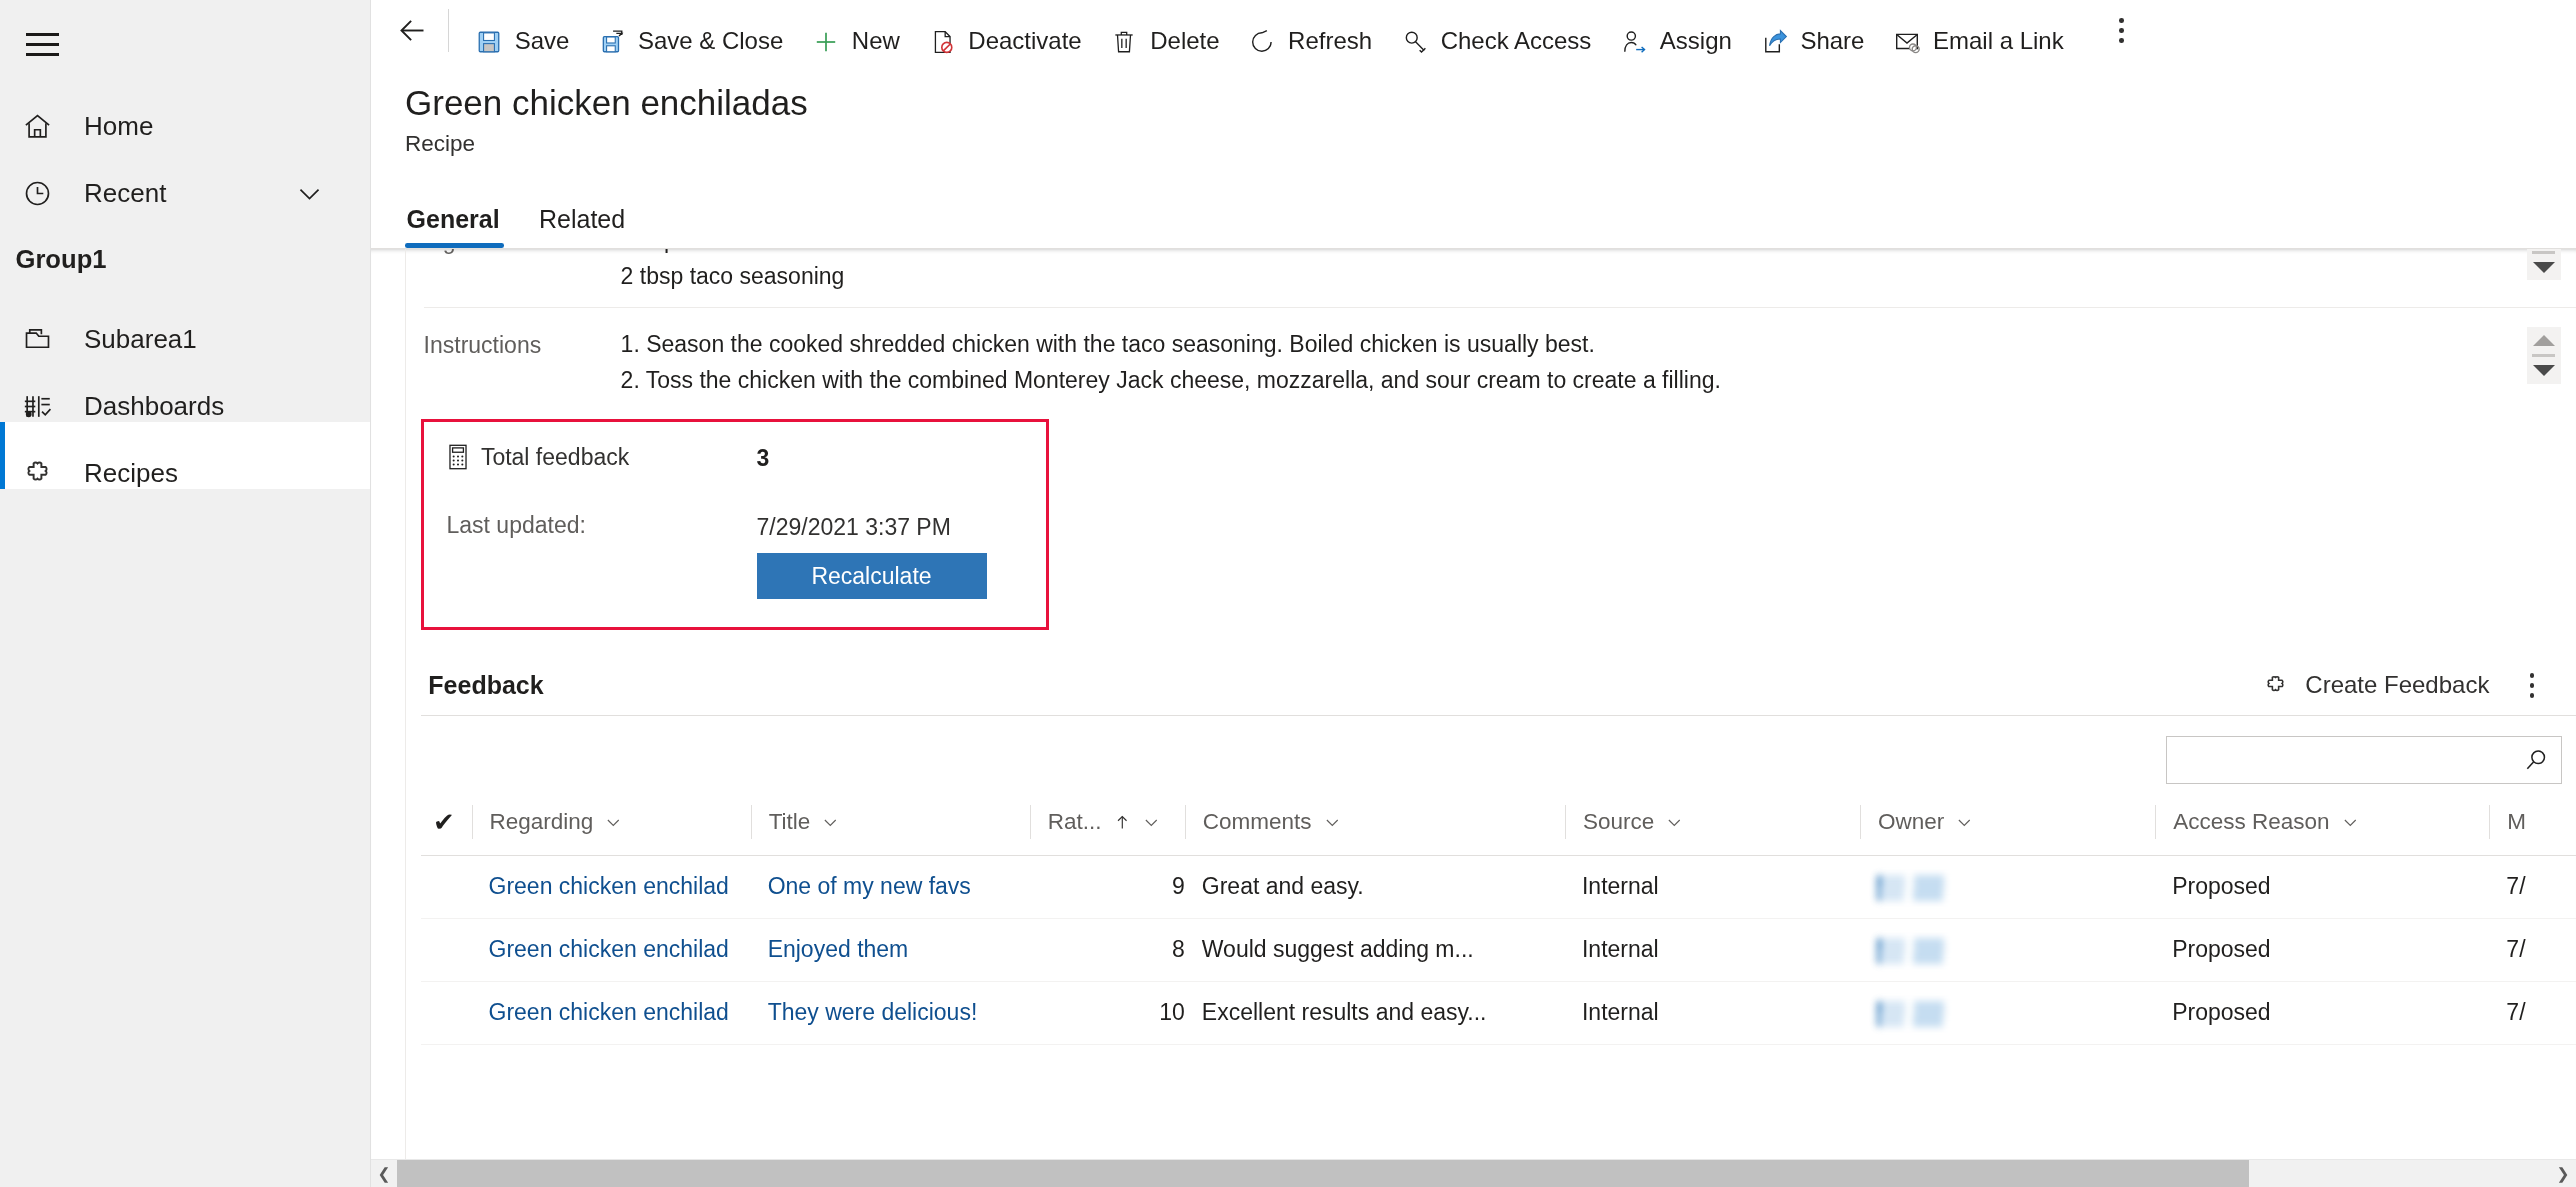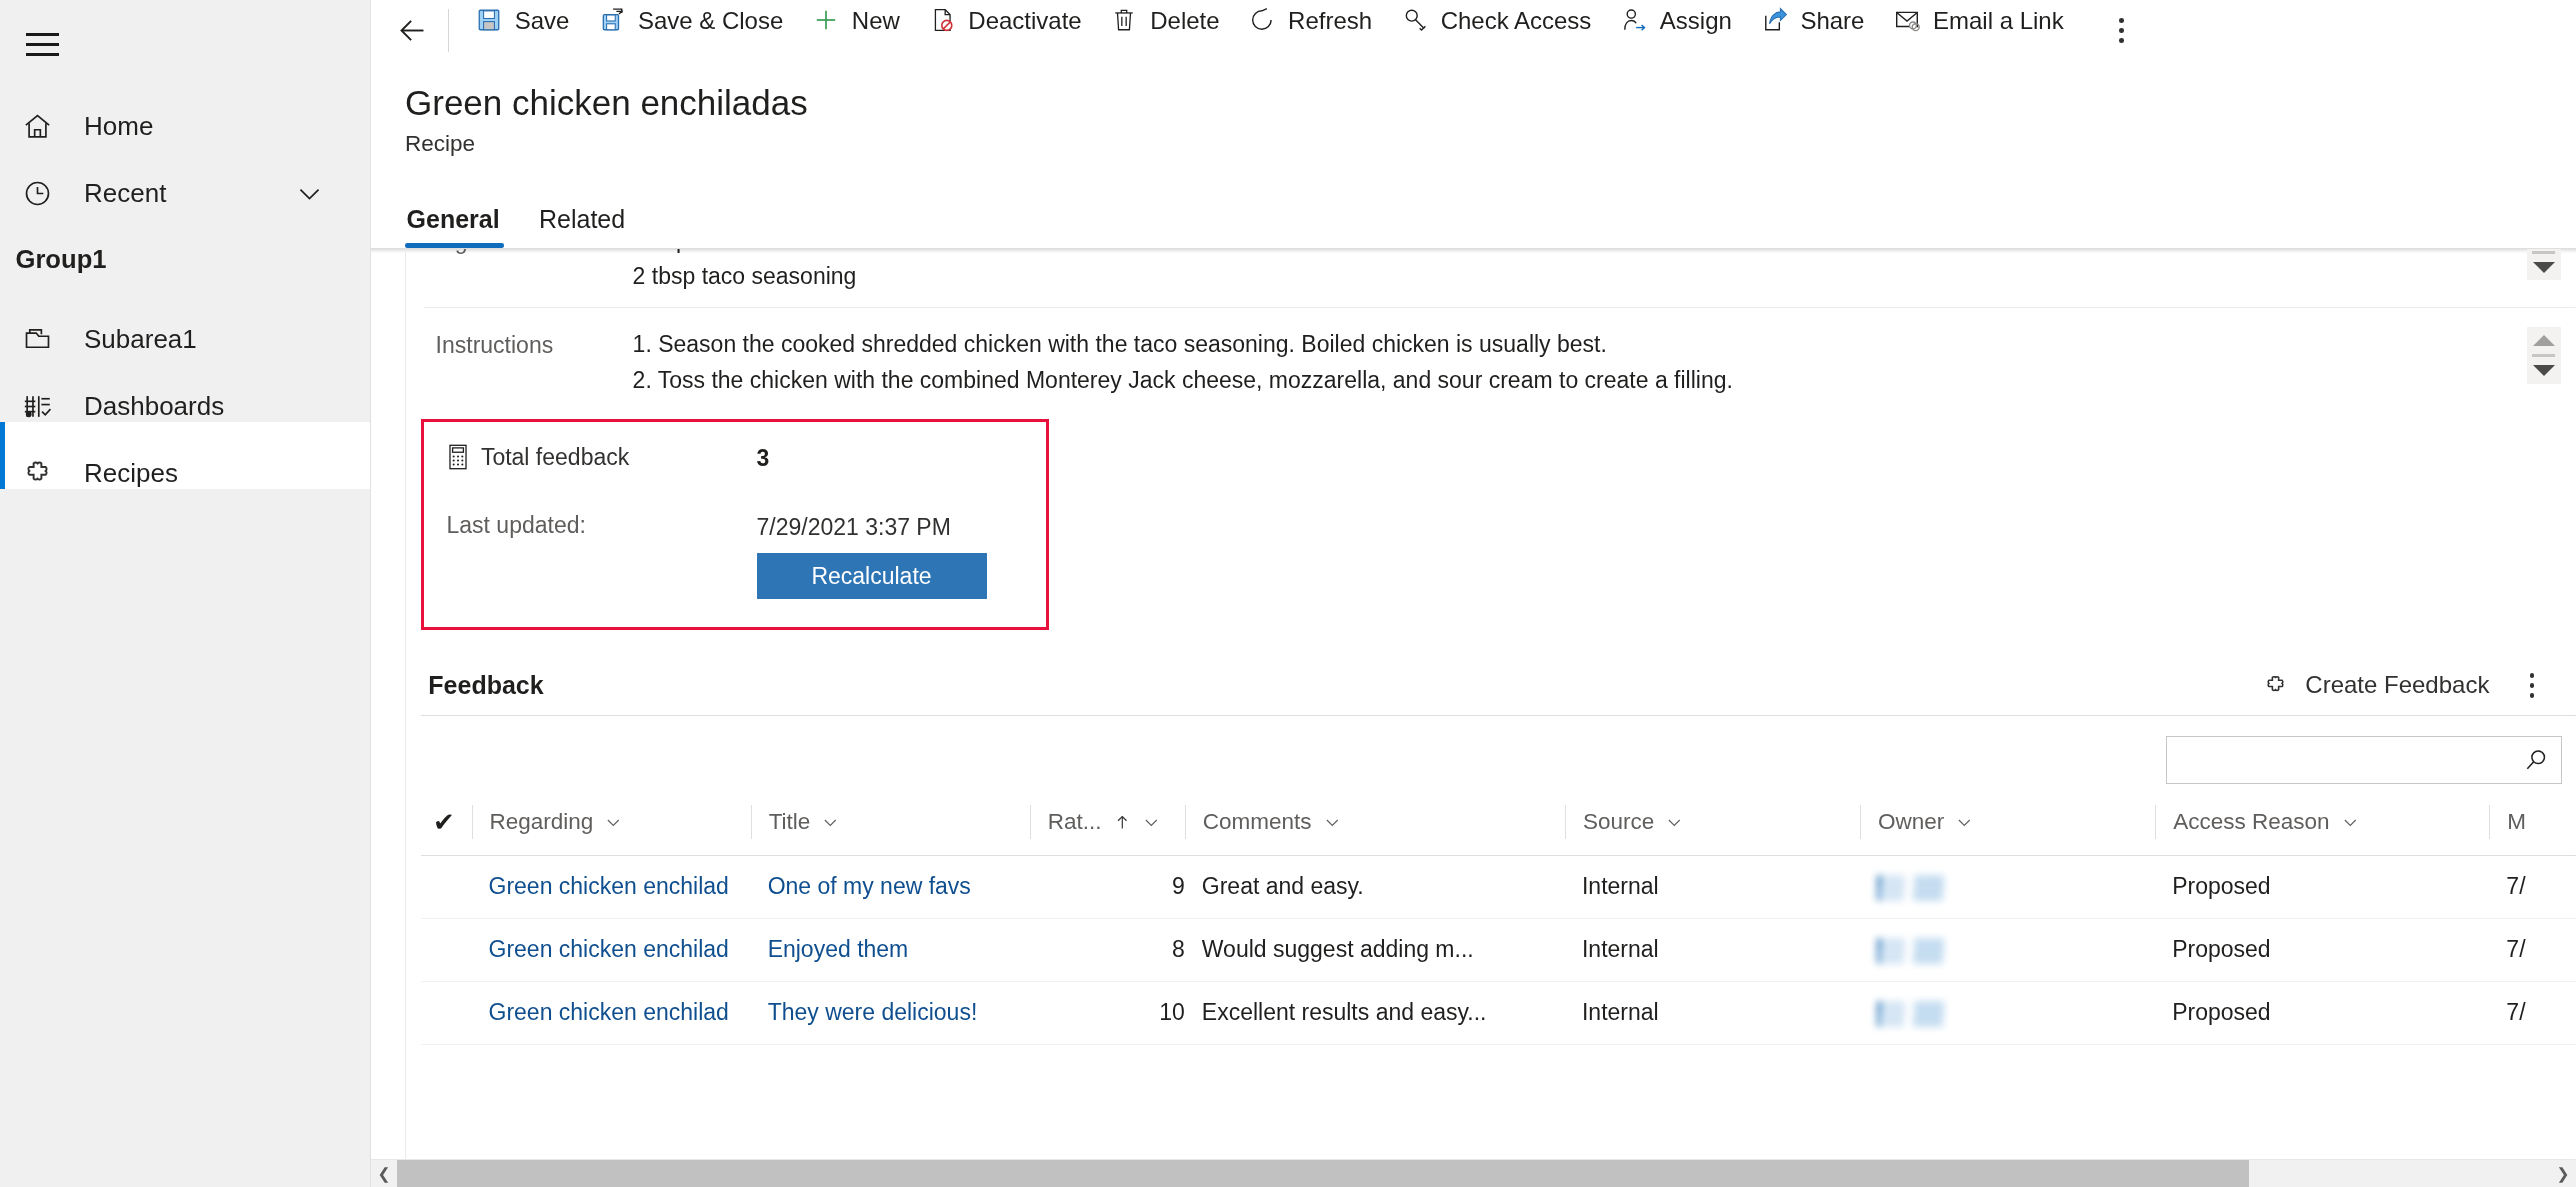--- a/index.html
+++ b/index.html
@@ -103,21 +103,21 @@
     display:flex; align-items:center; justify-content:center;
     cursor: pointer;
   }
   .cmd-sep {
     width: 0.8px; height: 43px;
     background: #d6d6d6;
     margin: 0 11px 0 12.4px;
   }
   .cmd-btn {
     display: inline-flex;
-    align-items: flex-start;
+    align-items: flex-end;
     height: 48px;
     padding: 0 14px;
     cursor: pointer;
     gap: 11px;
   }
   .cmd-ico { display:flex; align-items:center; justify-content:center; width: 29.5px; }
   .overflow-dots {
     display:flex; flex-direction: column; align-items:center; justify-content:center;
     gap: 5.4px; width: 48px; height: 48px; cursor: pointer;
     margin-left: 20px;
@@ -183,21 +183,20 @@
     position: absolute;
     left: 34px; top: 0; bottom: 0;
     width: 0.8px;
     background: #edebe9;
   }
 
   .field-row {
     display: flex;
     padding: 0 0 0 18.6px;
     position: relative;
-    margin-left: 12px;
   }
   .field-label {
     width: 197px; flex: 0 0 197px;
     color: #605e5c;
     font-size: 23px;
     padding-top: 4.7px;
   }
   .field-value {
     flex: 1 1 auto;
     font-size: 23px;

